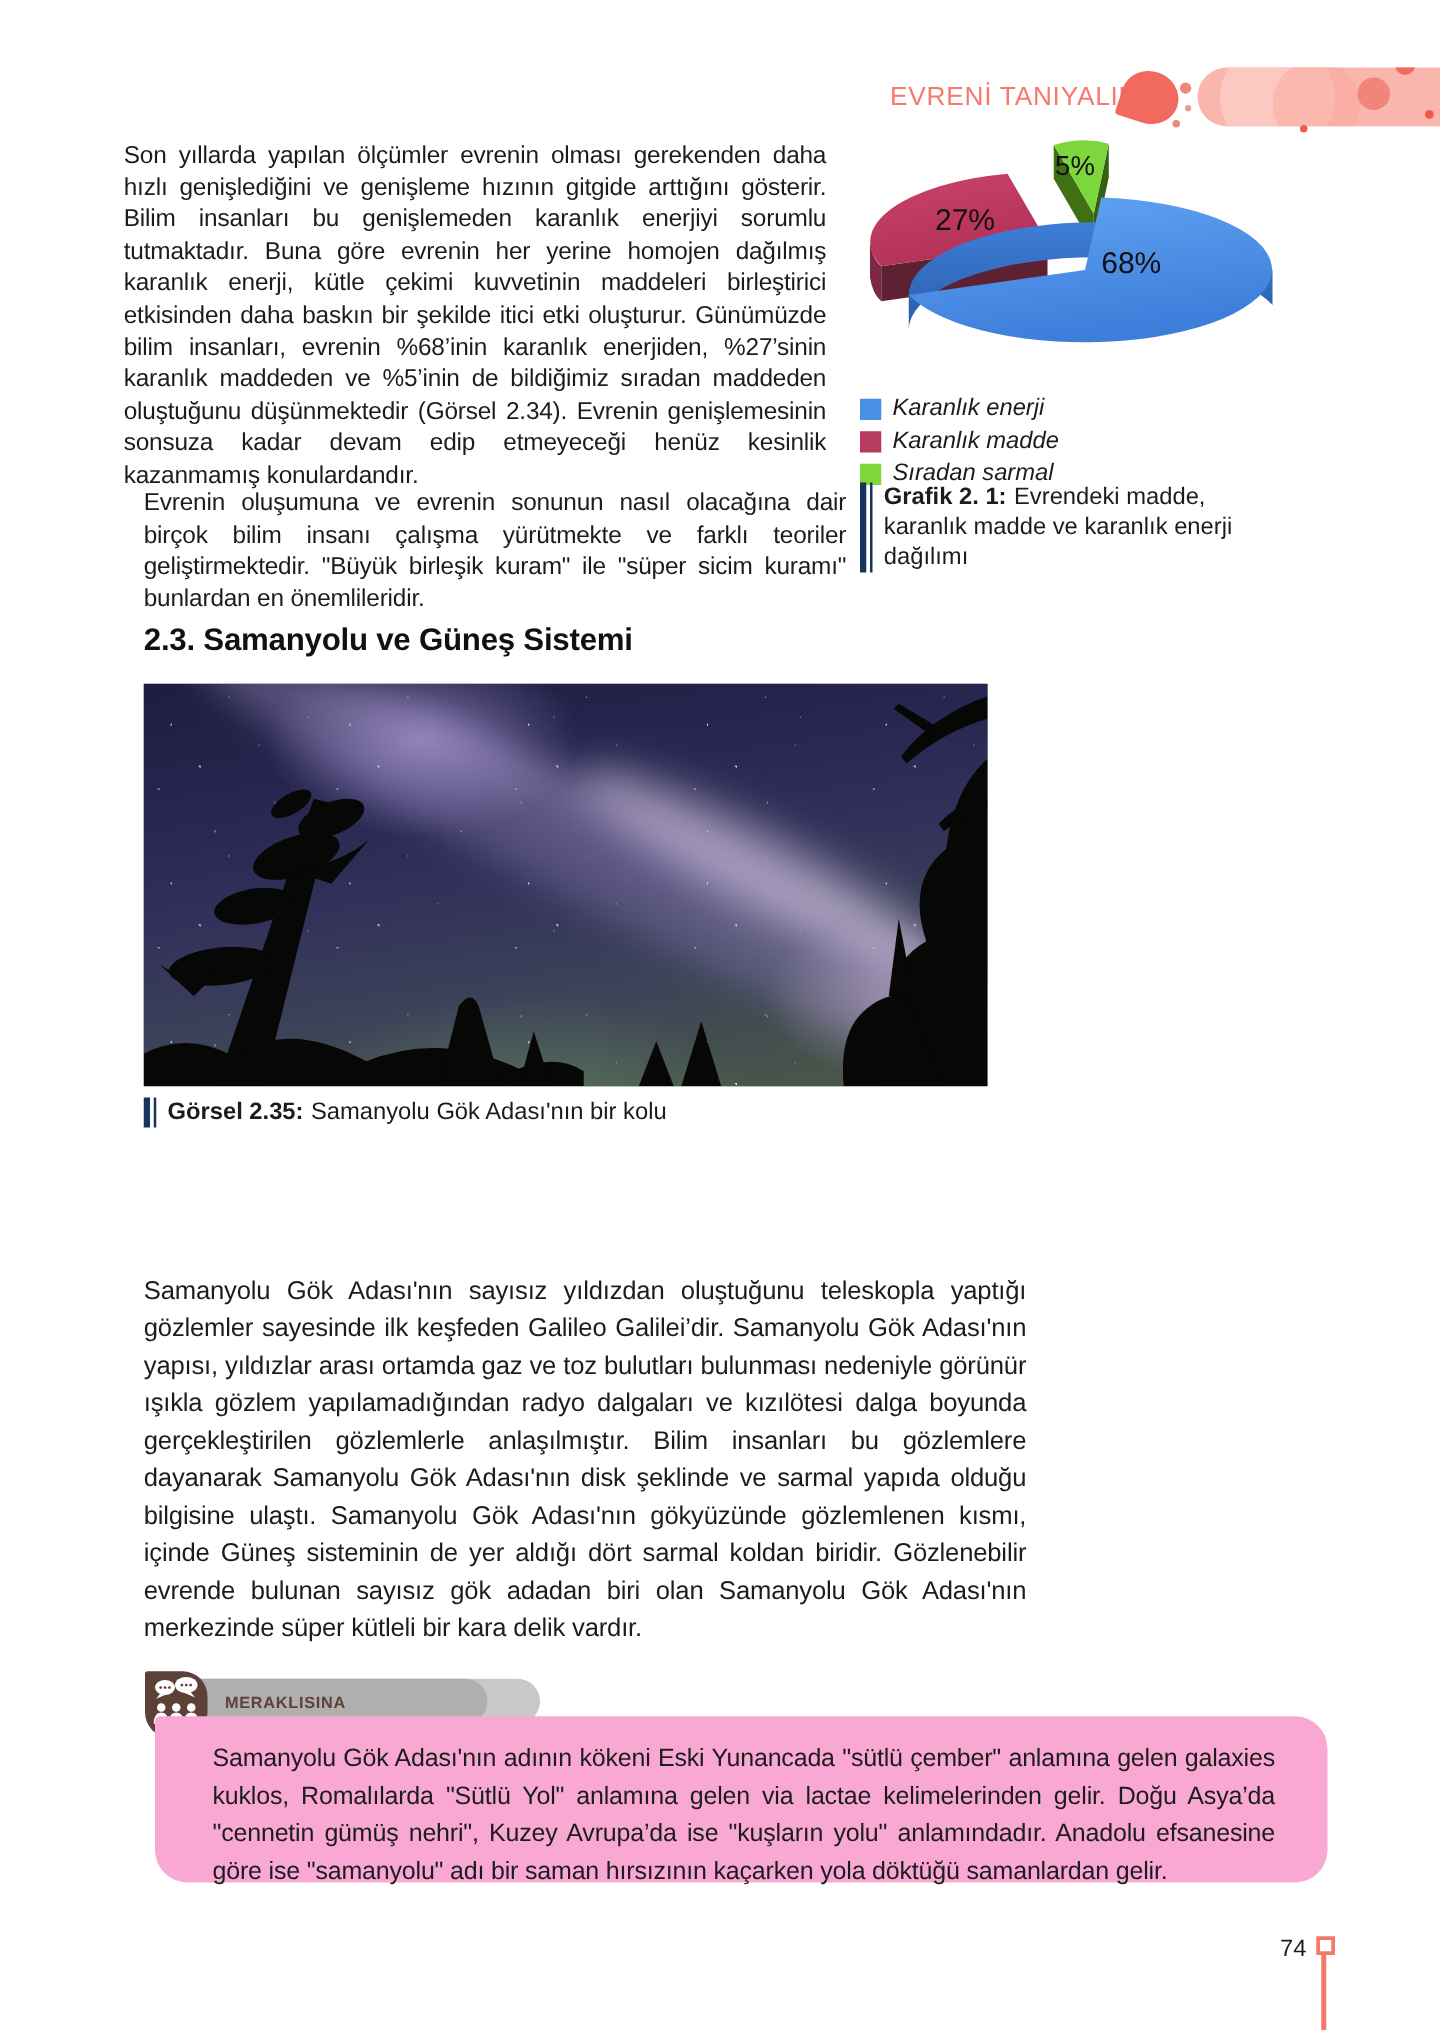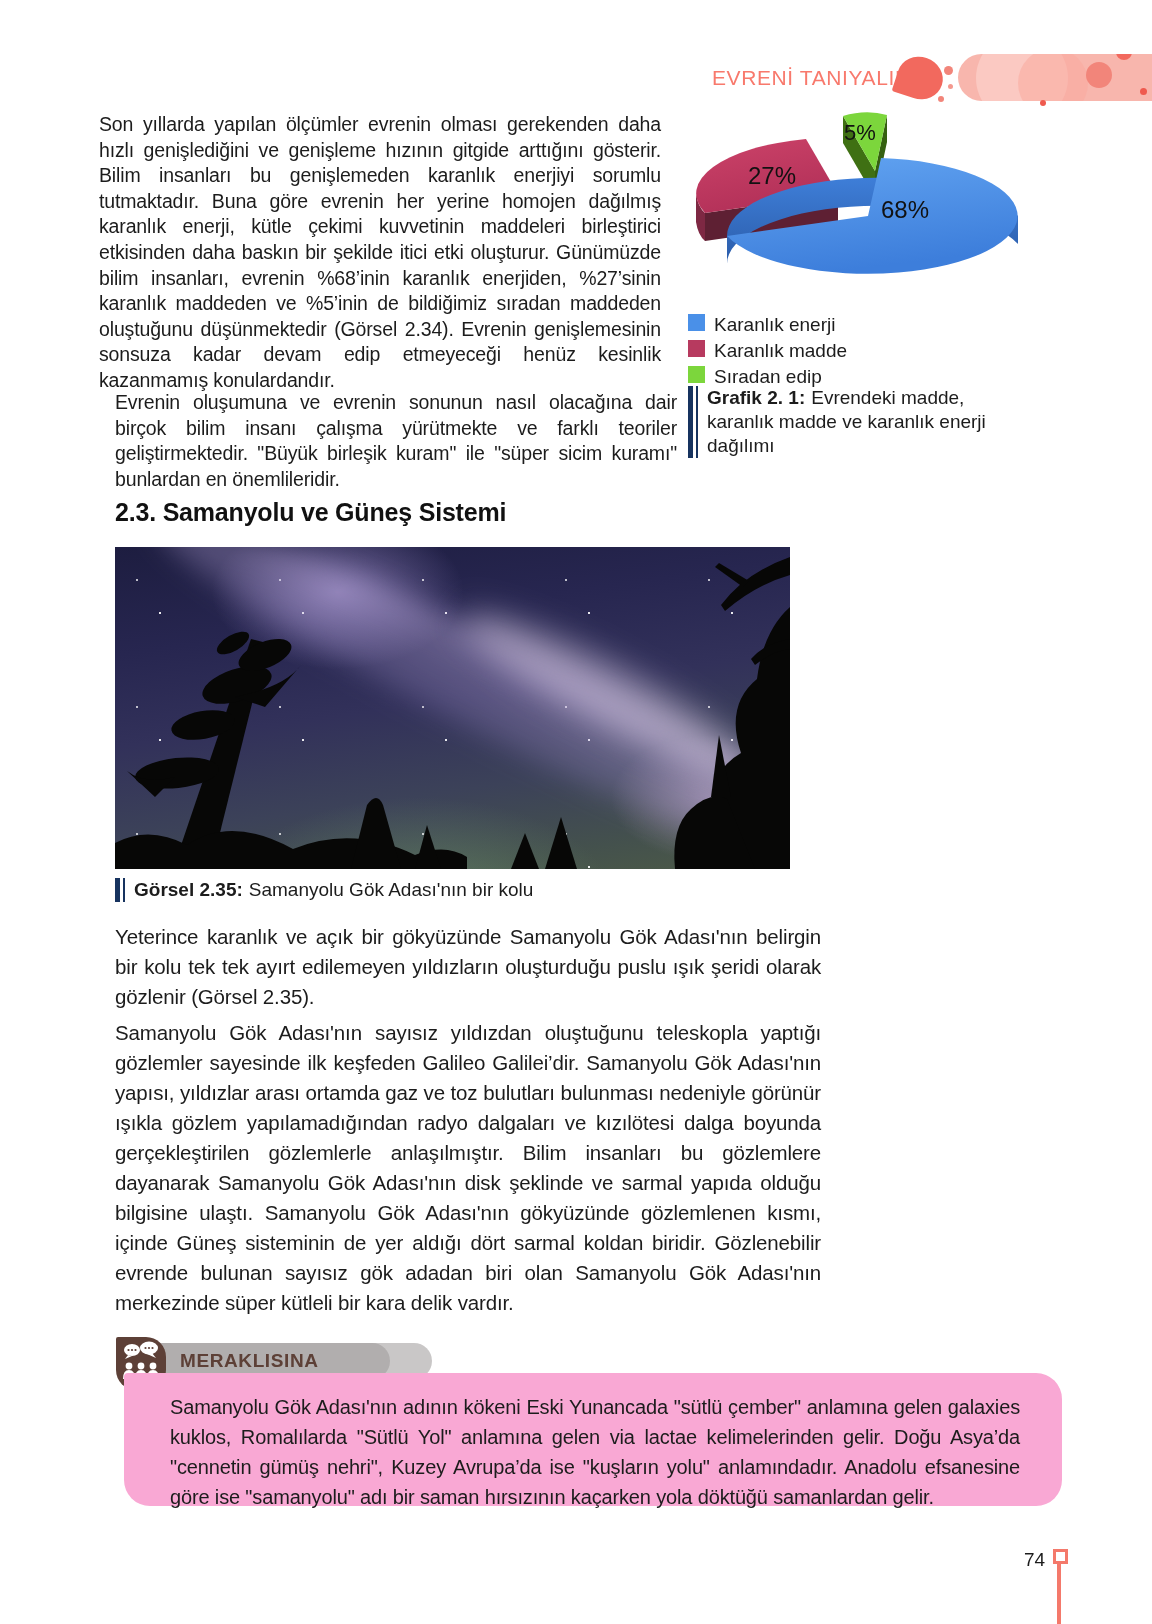--- a/index.html
+++ b/index.html
@@ -36,21 +36,21 @@
   .p2{top:390px;left:115px;width:562px;font-size:19.5px;line-height:25.6px;}
   .p3{top:922px;left:115px;width:706px;font-size:20.5px;line-height:30px;}
   .p4{top:1018px;left:115px;width:706px;font-size:20.5px;line-height:30px;}
   h2.section-heading{
     position:absolute;top:498px;left:115px;margin:0;font-size:25px;font-weight:700;
     letter-spacing:-.2px;color:#111;text-align:center;
   }
   
   .pie-wrap{position:absolute;top:106px;left:690px;width:335px;height:210px;}
   .legend{position:absolute;top:314px;left:688px;font-size:19px;}
-  .legend-row{display:flex;align-items:flex-start;height:26px;}
+  .legend-row{display:flex;align-items:center;height:26px;font-style:italic;}
   .legend-swatch{width:17px;height:17px;margin-right:9px;flex:0 0 auto;}
   .sw-blue{background:#4a90e8;}
   .sw-crimson{background:#b73a5f;}
   .sw-green{background:#7cd63c;}
   
   .caption{position:absolute;display:flex;font-size:19px;line-height:24px;}
   .caption .bars{display:flex;flex:0 0 auto;margin-right:9px;}
   .caption .bar-thick{width:5px;background:#17335f;}
   .caption .bar-thin{width:2px;background:#17335f;margin-left:3px;}
   .caption b{font-weight:700;margin-right:6px;white-space:nowrap;}
@@ -86,21 +86,21 @@
   }
   .mw-core{
     position:absolute;left:330px;top:120px;width:330px;height:56px;border-radius:50%;
     background:rgba(235,220,245,.5);transform:rotate(28deg);filter:blur(16px);
   }
   .silhouettes{position:absolute;inset:0;}
   
   .cur-pill-back{position:absolute;top:1343px;left:140px;width:292px;height:36px;background:#c9c7c7;border-radius:0 22px 22px 0;}
   .cur-pill{position:absolute;top:1343px;left:132px;width:258px;height:36px;background:#b1aeae;border-radius:0 20px 20px 0;
     display:flex;align-items:center;}
-  .cur-pill span{color:#5d4037;font-weight:700;font-size:19px;letter-spacing:.6px;margin-left:48px;}
+  .cur-pill span{color:#5d4037;font-weight:700;font-size:13px;letter-spacing:.6px;margin-left:48px;}
   .cur-icon{position:absolute;top:1337px;left:116px;width:50px;height:53px;background:#5d4037;
     border-radius:2px 20px 20px 20px;}
   .cur-box{position:absolute;top:1373px;left:124px;width:938px;height:133px;background:#f9a8d4;
     border-radius:4px 26px 26px 26px;}
   .cur-box p{margin:0;padding:19px 42px 0 46px;font-size:20px;line-height:30px;text-align:justify;letter-spacing:-.15px;}
   
   .page-number{position:absolute;top:1549px;left:1024px;font-size:19px;}
   .marker-square{position:absolute;top:1549px;left:1053px;width:9px;height:9px;border:3px solid #f4796b;background:#fff;}
   .marker-line{position:absolute;top:1564px;left:1057px;width:4px;height:60px;background:#f4796b;}
 </style>
@@ -169,21 +169,21 @@
     <div class="legend-row">
       <span class="legend-swatch sw-blue"></span>
       <span>Karanlık enerji</span>
     </div>
     <div class="legend-row">
       <span class="legend-swatch sw-crimson"></span>
       <span>Karanlık madde</span>
     </div>
     <div class="legend-row">
       <span class="legend-swatch sw-green"></span>
-      <span>Sıradan edip</span>
+      <span>Sıradan sarmal</span>
     </div>
   </div>
 
   <div class="caption caption-grafik">
     <span class="bars">
         <span class="bar-thick"></span>
         <span class="bar-thin"></span>
       </span>
     <span><b>Grafik 2. 1:</b><span>Evrendeki madde, karanlık madde ve karanlık enerji dağılımı</span></span>
   </div>
@@ -225,21 +225,20 @@
   </figure>
 
   <div class="caption caption-gorsel">
     <span class="bars">
         <span class="bar-thick"></span>
         <span class="bar-thin"></span>
       </span>
     <span><b>Görsel 2.35:</b><span>Samanyolu Gök Adası'nın bir kolu</span></span>
   </div>
 
-  <p class="body p3">Yeterince karanlık ve açık bir gökyüzünde Samanyolu Gök Adası'nın belirgin bir kolu tek tek ayırt edilemeyen yıldızların oluşturduğu puslu ışık şeridi olarak gözlenir (Görsel 2.35).</p>
   <p class="body p4">Samanyolu Gök Adası'nın sayısız yıldızdan oluştuğunu teleskopla yaptığı gözlemler sayesinde ilk keşfeden Galileo Galilei’dir. Samanyolu Gök Adası'nın yapısı, yıldızlar arası ortamda gaz ve toz bulutları bulunması nedeniyle görünür ışıkla gözlem yapılamadığından radyo dalgaları ve kızılötesi dalga boyunda gerçekleştirilen gözlemlerle anlaşılmıştır. Bilim insanları bu gözlemlere dayanarak Samanyolu Gök Adası'nın disk şeklinde ve sarmal yapıda olduğu bilgisine ulaştı. Samanyolu Gök Adası'nın gökyüzünde gözlemlenen kısmı, içinde Güneş sisteminin de yer aldığı dört sarmal koldan biridir. Gözlenebilir evrende bulunan sayısız gök adadan biri olan Samanyolu Gök Adası'nın merkezinde süper kütleli bir kara delik vardır.</p>
 
   <div class="cur-pill-back"></div>
   <div class="cur-pill">
     <span>MERAKLISINA</span>
   </div>
   <div class="cur-icon">
     <svg width="50" height="53" viewBox="0 0 50 53">
       <g fill="#ffffff">
         <ellipse cx="16" cy="13" rx="8" ry="6"></ellipse>

